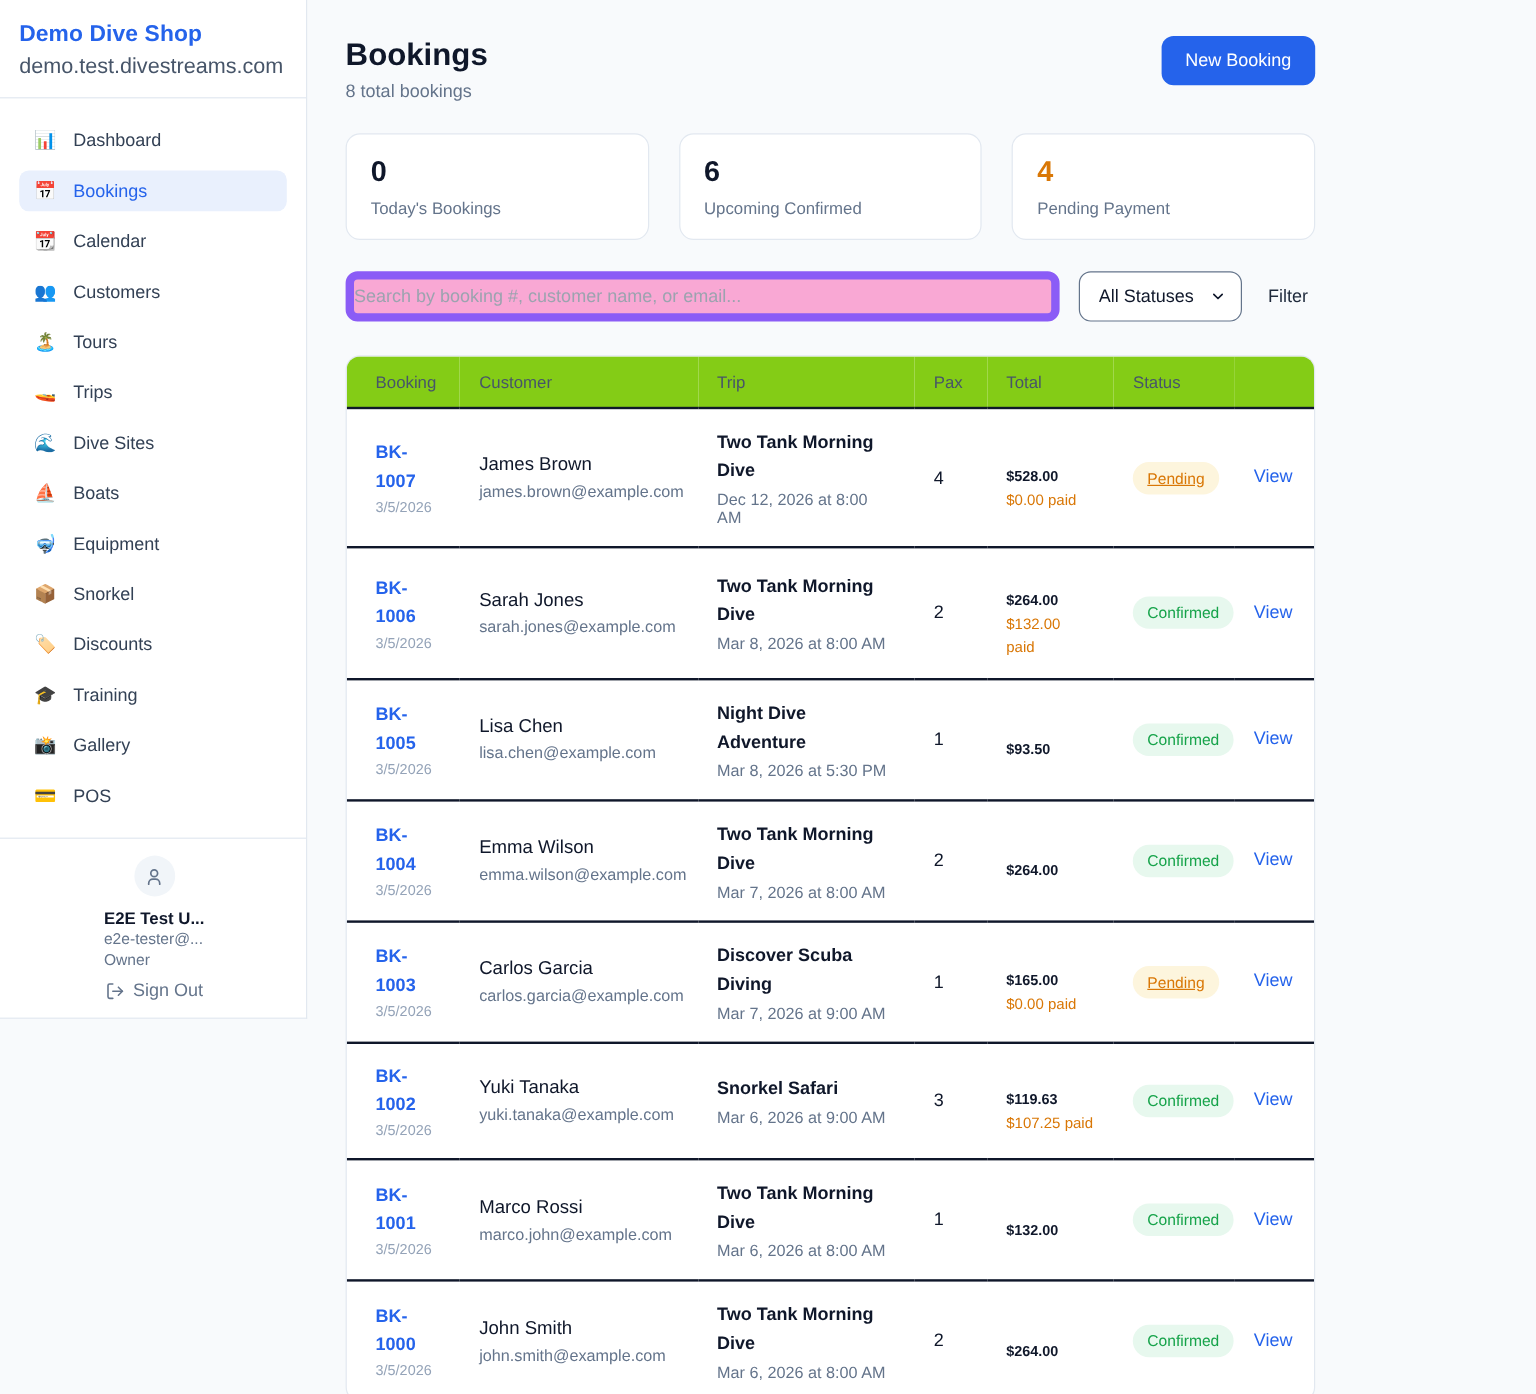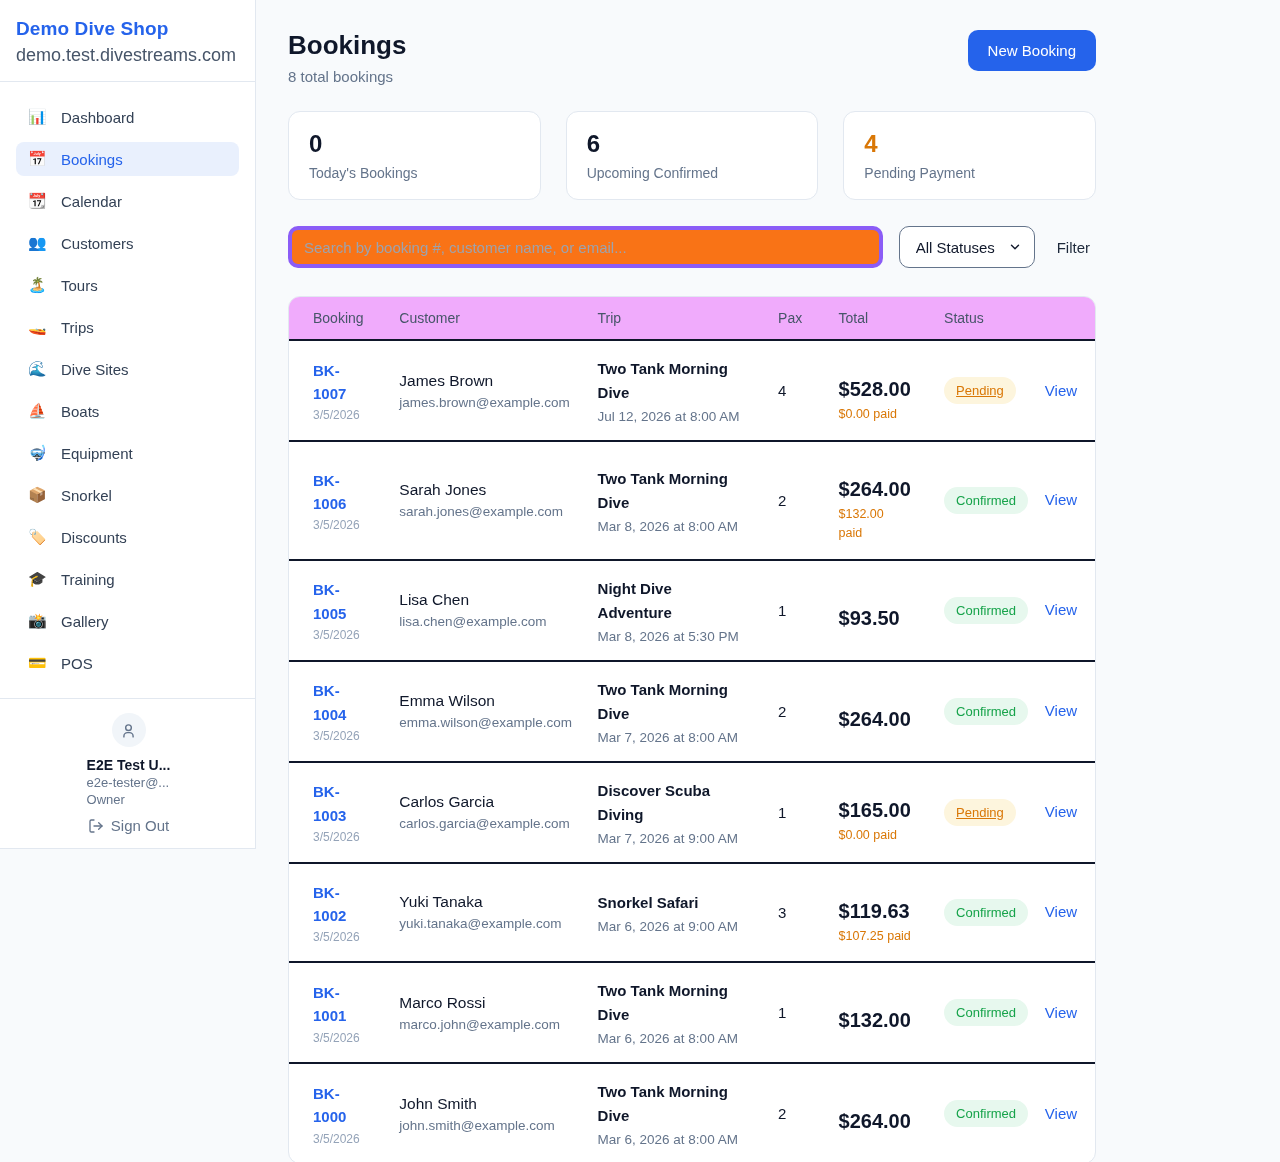--- a/index.html
+++ b/index.html
@@ -29,44 +29,44 @@
   .page-title { font-size:26px; font-weight:700; color:#0f172a; }
   .page-sub { font-size:15px; color:#64748b; margin-top:7px; }
   .btn-primary { background:#2563eb; color:#fff; border:none; border-radius:10px; padding:12px 20px; font-size:15px; font-weight:500; cursor:pointer; font-family:inherit; }
 
   .stats { display:grid; grid-template-columns:repeat(3,1fr); gap:25px; margin-bottom:26px; }
   .stat-card { background:#fff; border:1px solid #e2e8f0; border-radius:12px; padding:18px 20px; min-height:86px; }
   .stat-value { font-size:24px; font-weight:700; color:#0f172a; }
   .stat-label { font-size:14px; color:#64748b; margin-top:7px; }
 
   .filter-row { display:flex; align-items:center; gap:16px; margin-bottom:28px; }
-  .search-input { flex:1; height:42px; border:4px solid #8b5cf6; border-radius:10px; padding:0 12px; font-size:15px; background:#f97316; color:#0f172a; font-family:inherit; outline:none; }
+  .search-input { flex:1; height:42px; border:7px solid #8b5cf6; border-radius:10px; padding:0 0; font-size:15px; background:#f9a8d4; color:#0f172a; font-family:inherit; outline:none; }
   .search-input::placeholder { color:#9ca3af; }
   .select-wrap { position:relative; flex:none;border-radius:14px; }
   .status-select { appearance:none; -webkit-appearance:none; height:42px; border:1px solid #64748b; border-radius:10px; background:#fff; color:#0f172a; font-size:15px; padding:0 38px 0 16px; font-family:inherit; cursor:pointer; }
   .select-chevron { position:absolute; right:13px; top:50%; transform:translateY(-50%); pointer-events:none; color:#0f172a; display:flex; }
   .filter-btn { background:none; border:none; font-size:15px; font-weight:500; color:#1e293b; cursor:pointer; font-family:inherit; padding:0 6px; }
 
   
   .table-card { background:#fff; border:1px solid #e2e8f0; border-radius:12px; overflow:hidden; }
   table { width:100%; border-collapse:collapse; table-layout:fixed; }
   col.c-booking{width:11.7%} col.c-customer{width:24.6%} col.c-trip{width:22.4%} col.c-pax{width:7.5%} col.c-total{width:13.1%} col.c-status{width:12.5%} col.c-view{width:8.2%}
-  thead th { background:#f0abfc; text-align:left; font-size:14px; font-weight:500; color:#475569; padding:13px 16px; }
+  thead th { background:#84cc16; text-align:left; font-size:14px; font-weight:500; color:#475569; padding:13px 16px; }
   thead th:first-child { padding-left:24px; }
   tbody tr { border-top:2px solid #0f172a; }
   td { padding:16px; vertical-align:middle; }
   td:first-child { padding-left:24px; }
   .booking-id { color:#2563eb; font-weight:700; font-size:15px; white-space:pre-line; line-height:1.55; cursor:pointer; }
   .booking-date { color:#94a3b8; font-size:12px; margin-top:3px; }
   .cust-name { font-size:15.5px; color:#0f172a; }
   .cust-email { font-size:13.5px; color:#64748b; margin-top:5px; }
   .trip-name { font-size:15px; font-weight:700; color:#0f172a; white-space:pre-line; line-height:1.6; }
   .trip-date { font-size:13.5px; color:#64748b; margin-top:4px; }
   .pax { font-size:15px; color:#0f172a; }
-  .total { font-size:20px; font-weight:700; color:#0f172a;margin-top:20px; }
+  .total { font-size:12px; font-weight:700; color:#0f172a;margin-top:20px; }
   .paid { font-size:12.5px; font-weight:500; color:#d97706; margin-top:4px; white-space:pre-line; line-height:1.5; }
   .badge { display:inline-block; padding:6px 12px; border-radius:999px; font-size:13px; font-weight:500; }
   .badge--pending { background:#fdf5dd; color:#d97706;text-decoration:underline; }
   .badge--confirmed { background:#e7f8ee; color:#16a34a; }
   .view-link { color:#2563eb; font-size:15px; font-weight:500; cursor:pointer; text-decoration:none; }
 </style>
 </head>
 <body>
 
 <div class="app">
@@ -227,21 +227,21 @@
       <div class="booking-id">BK-1007</div>
       <div class="booking-date">3/5/2026</div>
     </td>
     <td>
       <div class="cust-name">James Brown</div>
       <div class="cust-email">james.brown@example.com</div>
     </td>
     <td>
       <div class="trip-name">Two Tank Morning
 Dive</div>
-      <div class="trip-date">Jul 12, 2026 at 8:00 AM</div>
+      <div class="trip-date">Dec 12, 2026 at 8:00 AM</div>
     </td>
     <td>
       <div class="pax">4</div>
     </td>
     <td>
       <div class="total">$528.00</div>
       <div class="paid">$0.00 paid</div>
     </td>
     <td>
       <span class="badge badge--pending">Pending</span>

